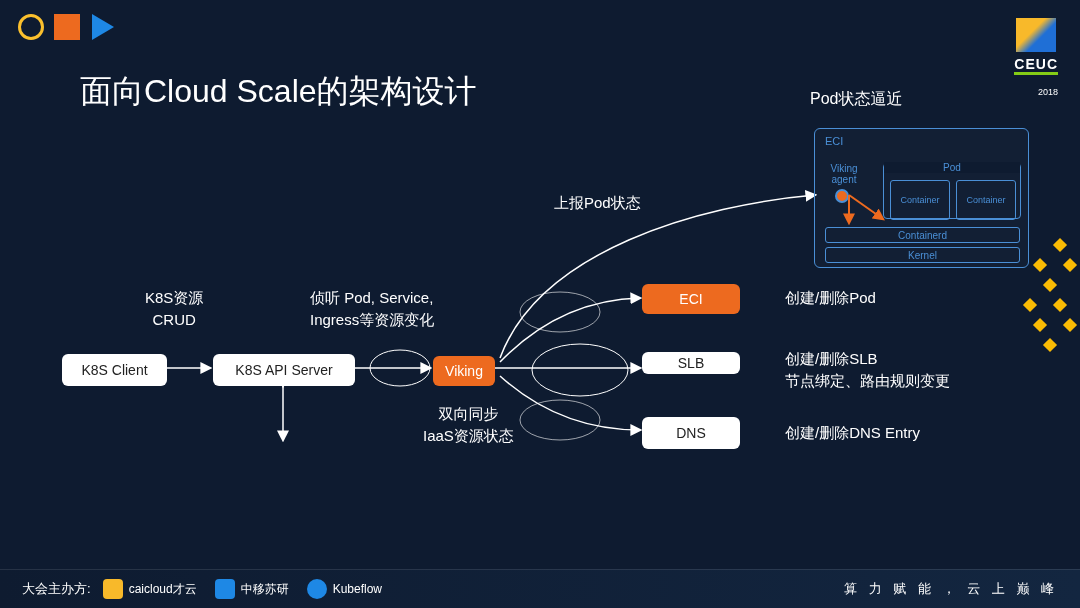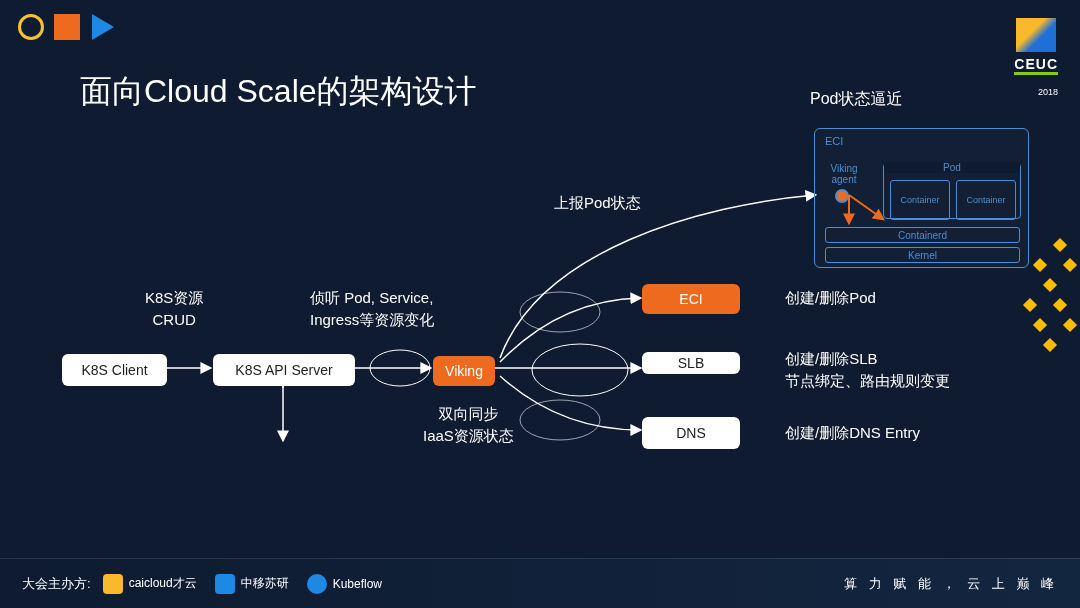--- a/index.html
+++ b/index.html
@@ -28,21 +28,21 @@
 .viking-dot{position:absolute;top:60px;left:20px;width:14px;height:14px;background:#ed6a1f;border-radius:50%;border:2px solid #4a8fd6}
 .pod-group{position:absolute;top:34px;left:68px;width:138px;height:56px;border:1px solid #4a8fd6;border-radius:4px}
 .pod-group .pod-title{position:absolute;top:-2px;left:0;right:0;text-align:center;font-size:10px;background:#0e1b30;padding:0 4px}
 .pod-group .pod-title span{background:#0e1b30}
 .ctr{position:absolute;top:16px;width:60px;height:40px;border:1px solid #4a8fd6;border-radius:3px;display:flex;align-items:center;justify-content:center;font-size:9px}
 .ctr.c1{left:6px}
 .ctr.c2{left:72px}
 .bar{position:absolute;left:10px;right:8px;height:16px;border:1px solid #4a8fd6;border-radius:3px;display:flex;align-items:center;justify-content:center;font-size:10px}
 .bar.b1{top:98px}
 .bar.b2{top:118px}
-.footer{position:absolute;bottom:0;left:0;right:0;height:50px;background:linear-gradient(90deg,#0e1b30,#132640);display:flex;align-items:center;padding:16px 22px;font-size:13px;border-top:1px solid rgba(255,255,255,0.1)}
+.footer{position:absolute;bottom:0;left:0;right:0;height:39px;background:linear-gradient(90deg,#0e1b30,#132640);display:flex;align-items:center;padding:16px 22px;font-size:13px;border-top:1px solid rgba(255,255,255,0.1)}
 .sponsors{display:flex;align-items:center;gap:18px;margin-left:12px}
 .sponsors .sp{display:flex;align-items:center;gap:6px;font-size:12px}
 .sp-i{width:20px;height:20px;border-radius:4px}
 .tagline{margin-left:auto;font-size:13px;letter-spacing:4px}
 .deco-right{position:absolute;top:235px;right:0;width:60px;height:120px;overflow:hidden}
 .dr{position:absolute;width:10px;height:10px;background:#fbbc04;transform:rotate(45deg)}
 .arrow-h{stroke:#fff;stroke-width:1.5;fill:none;marker-end:url(#ah)}
 .arrow-d{stroke:#fff;stroke-width:1.5;fill:none;marker-start:url(#ah);marker-end:url(#ah)}
 </style>
 </head>

